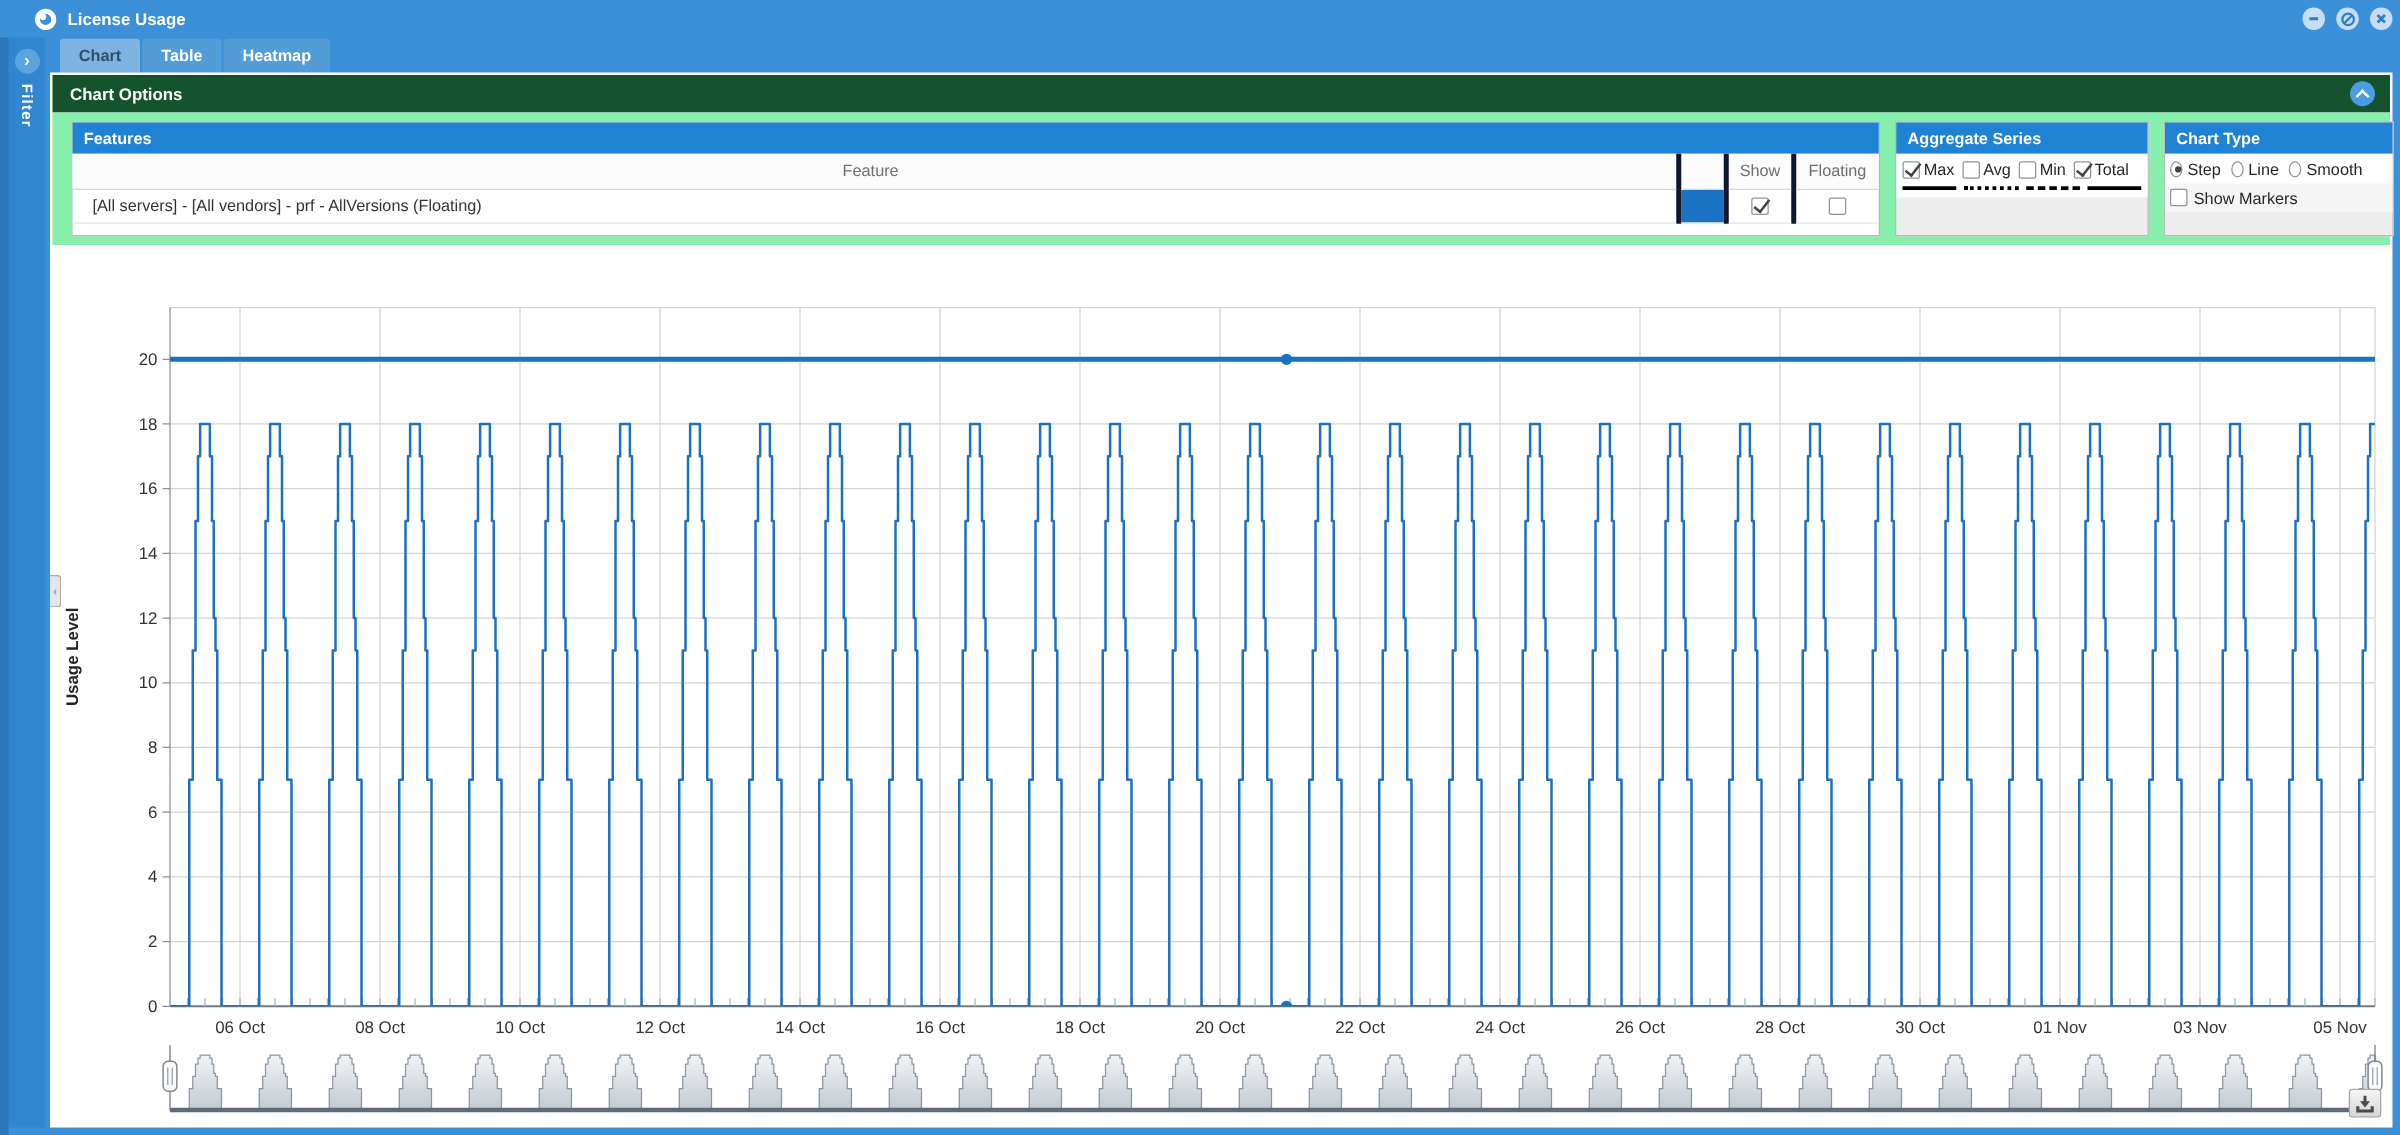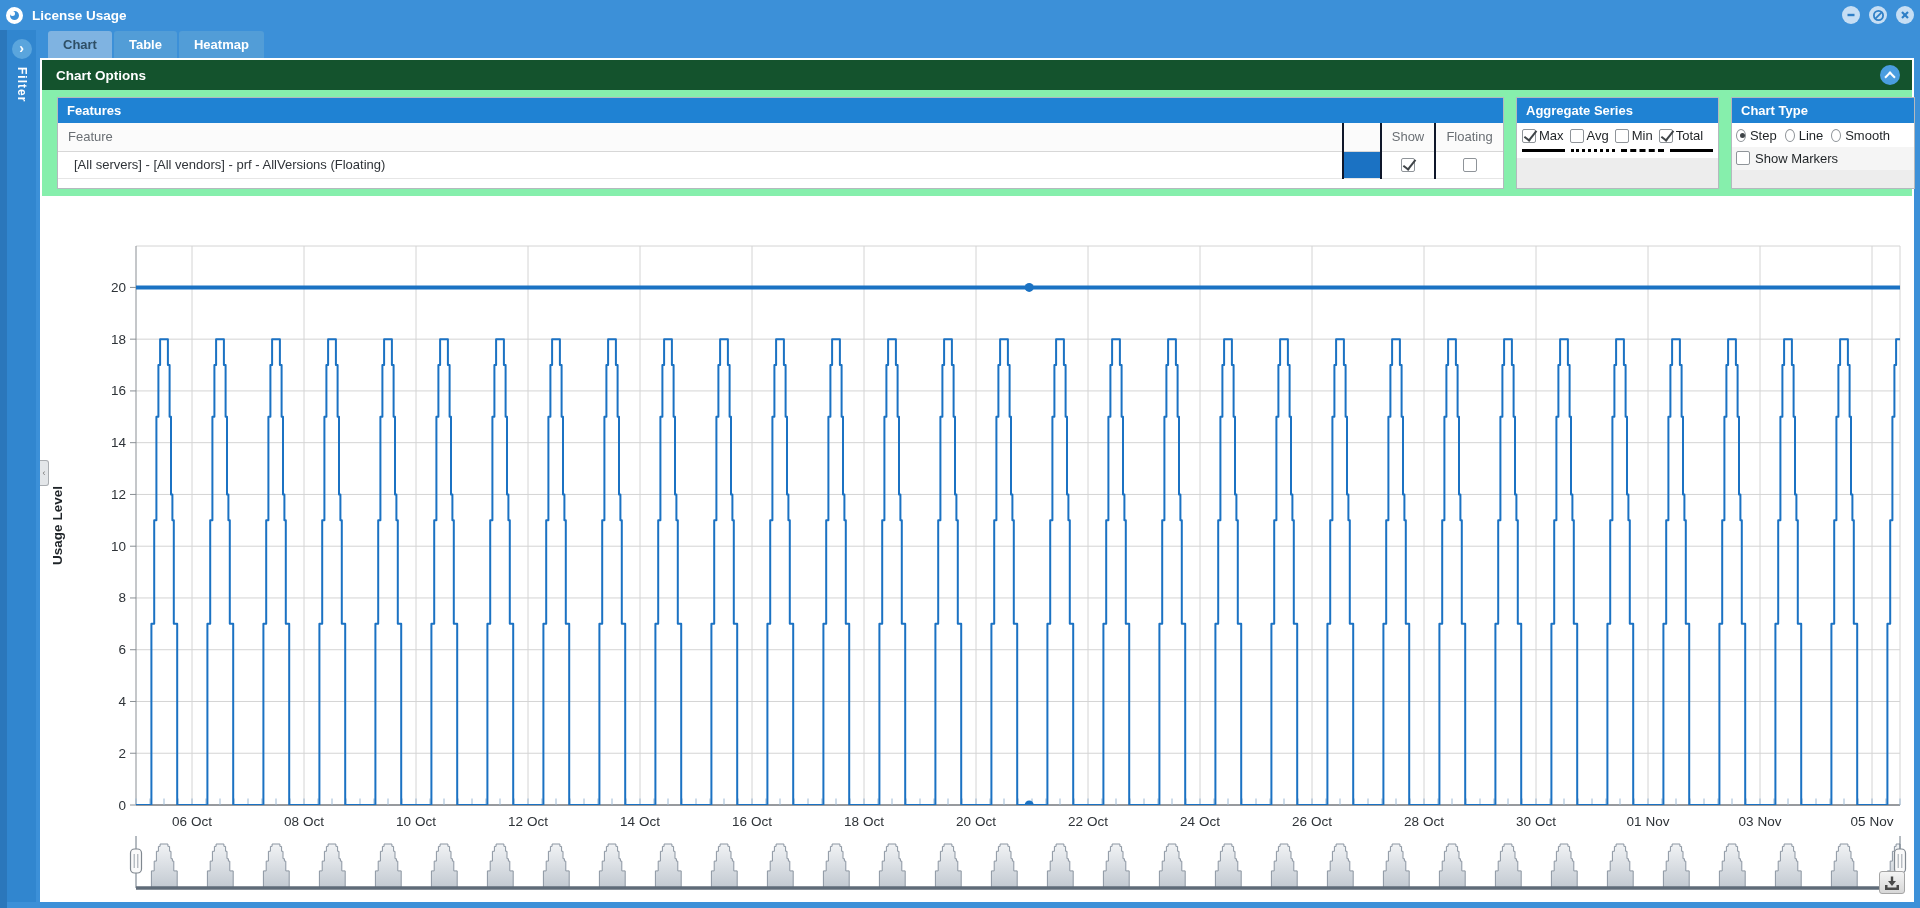--- a/index.html
+++ b/index.html
@@ -4,21 +4,21 @@
 <style>
   * { box-sizing: border-box; margin: 0; padding: 0; }
   html,body { width:1920px; height:908px; }
   body {
     background:#3c90d8;
     font-family:"Liberation Sans", sans-serif;
     position:relative; overflow:hidden;
   }
   
   .titlebar { position:absolute; left:0; top:0; width:1920px; height:30px;
-    display:flex; align-items:center; padding-left:6px; gap:9px; color:#fff; }
+    display:flex; align-items:center; padding-left:28px; gap:9px; color:#fff; }
   .app-logo { width:17px; height:17px; border-radius:50%; border:4px solid #fff;
     background:transparent; position:relative; }
   .app-logo::after { content:""; position:absolute; left:0px; top:0px; width:5px; height:5px;
     border-radius:50%; background:#fff; }
   .title-text { font-size:13.5px; font-weight:bold; }
   .winbtns { position:absolute; right:6px; top:6px; display:flex; gap:9px; }
   .winbtn { width:18px; height:18px; border-radius:50%; background:#c6def4;
     display:flex; align-items:center; justify-content:center; cursor:pointer; }
   .winbtn svg { display:block; }
   
@@ -44,22 +44,22 @@
   .collapse-btn::after { content:""; position:absolute; left:6px; top:8px; width:6px; height:6px;
     border-left:2px solid #fff; border-top:2px solid #fff; transform:rotate(45deg); }
   .options-region { position:absolute; left:2px; top:32px; right:2px; height:106px; background:#86efac; }
   .opt-panel { position:absolute; top:7px; height:92px; background:#ededed; border:1px solid #b4b9be; }
   .opt-header { height:25px; background:#1f82d3; color:#fff; font-weight:bold; font-size:13px;
     line-height:25px; padding-left:9px; }
   
   .features-panel { left:15px; width:1447px; background:#fff; }
   .ftable { width:100%; border-collapse:collapse; font-size:13px; }
   .ftable th { height:28px; background:#fbfbfb; color:#6a6f74; font-weight:normal;
-    text-align:left; padding-left:10px; border-bottom:1px solid #d7d7d7; }
-  .ftable th.c, .ftable td.c { text-align:center; padding-left:0; border-left:2px solid #0f172a; }
+    text-align:center; padding-left:10px; border-bottom:1px solid #d7d7d7; }
+  .ftable th.c, .ftable td.c { text-align:center; padding-left:0; border-left:4px solid #0f172a; }
   .ftable td { height:26px; color:#2f3338; padding-left:16px; border-bottom:1px solid #e6e6e6; }
   .ftable td.c { padding-left:0; }
   .col-spacer { width:14px; } .col-swatch { width:38px; } .col-show { width:54px; } .col-high { width:68px; }
   .swatch-cell { padding:0 !important; }
   .swatch { width:100%; height:26px; }
   
   .cb { display:inline-block; width:14px; height:14px; background:#fff; border:1px solid #8f9499;
     border-radius:2px; position:relative; vertical-align:middle; cursor:pointer; }
   .cb.on::after { content:""; position:absolute; left:4px; top:-2px; width:5px; height:11px;
     border-right:2px solid #3f4448; border-bottom:2px solid #3f4448; transform:rotate(38deg); }

